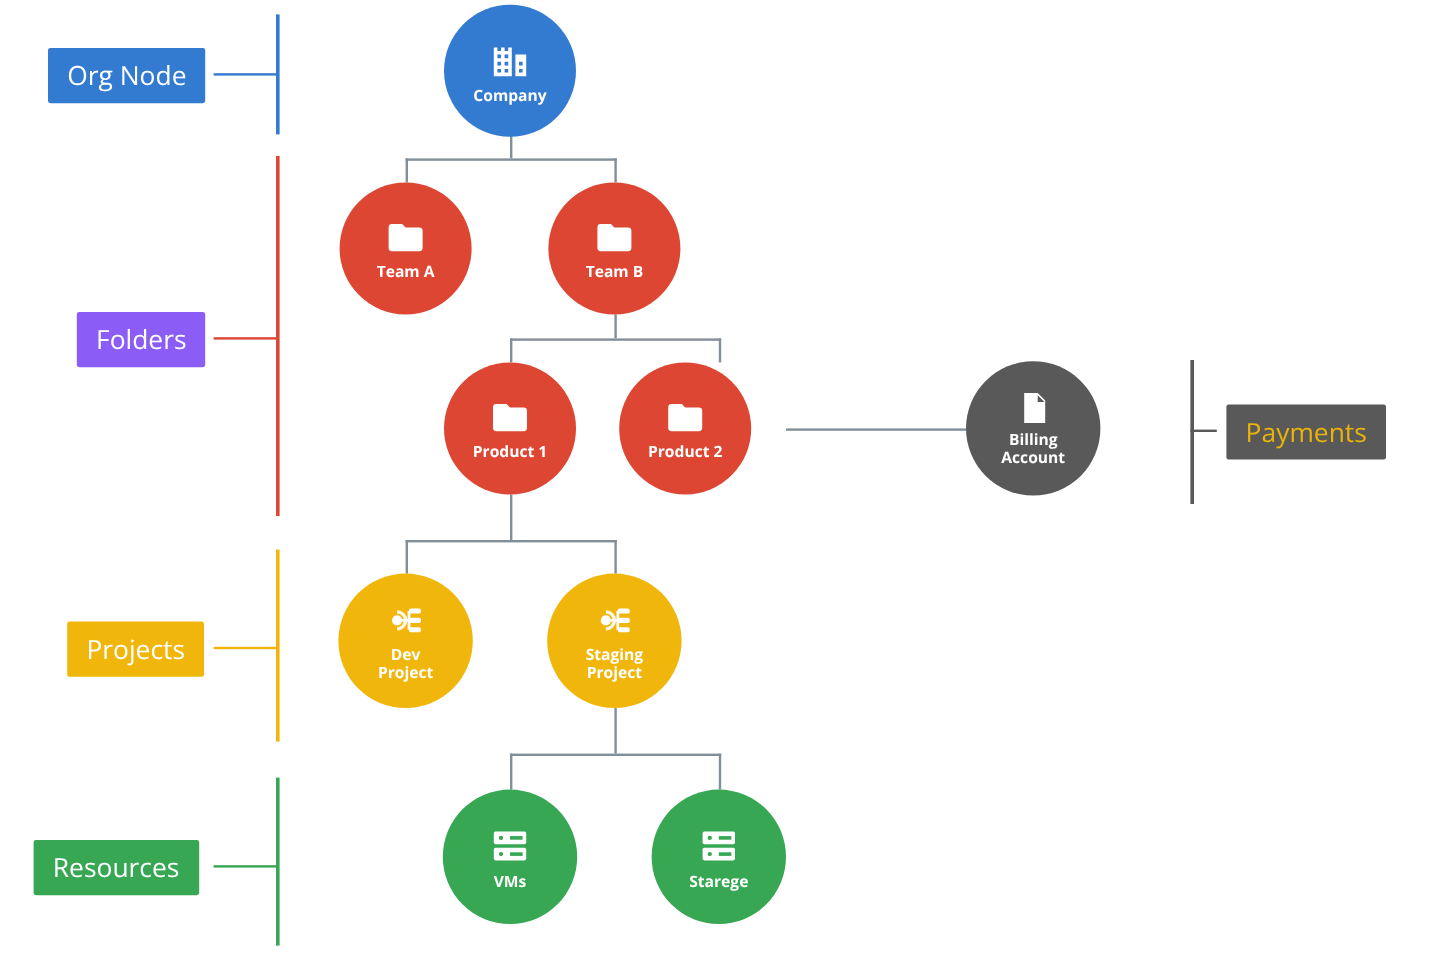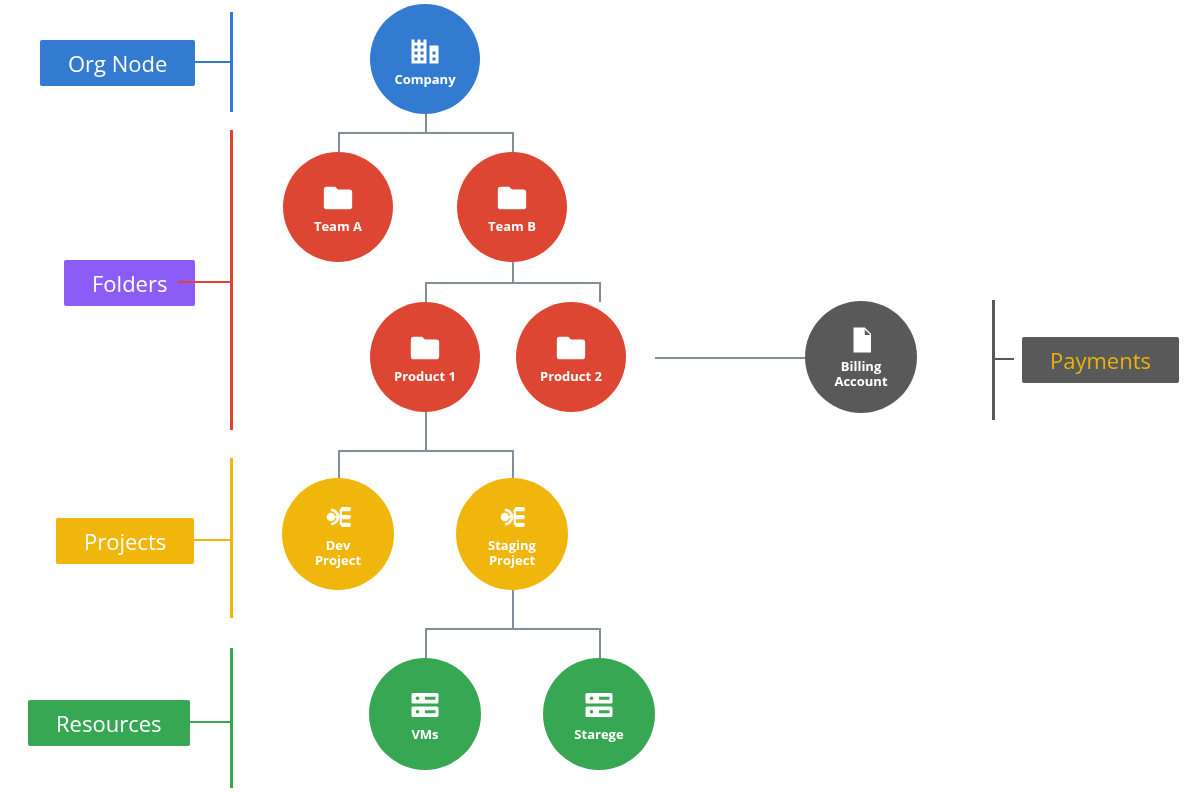--- a/index.html
+++ b/index.html
@@ -1,18 +1,18 @@
 <!DOCTYPE html>
 <html><head>
 <meta charset="utf-8">
 <style>
   html,body{margin:0;padding:0;width:1200px;height:800px;font-family:"Open Sans","Segoe UI",Arial,sans-serif;background:#fff;color:#fff}
   .stage{position:relative;width:1200px;height:800px}
   
-  .pill{position:absolute;padding:8px 28px;font-size:22px;font-weight:400;color:#fff;border-radius:2px}
+  .pill{position:absolute;padding:8px 16px;font-size:22px;font-weight:400;color:#fff;border-radius:2px}
   .pill.blue{background:#337ad1}
   .pill.red{background:#8b5cf6}
   .pill.yellow{background:#f1b60b}
   .pill.green{background:#37a753}
   .pill.grey{background:#595959;color:#eab308}
   
   .vbar{position:absolute;width:0;border-left:3px solid}
   .vbar.blue{border-color:#337ad1}
   .vbar.red{border-color:#dd4632}
   .vbar.yellow{border-color:#f1b60b}

